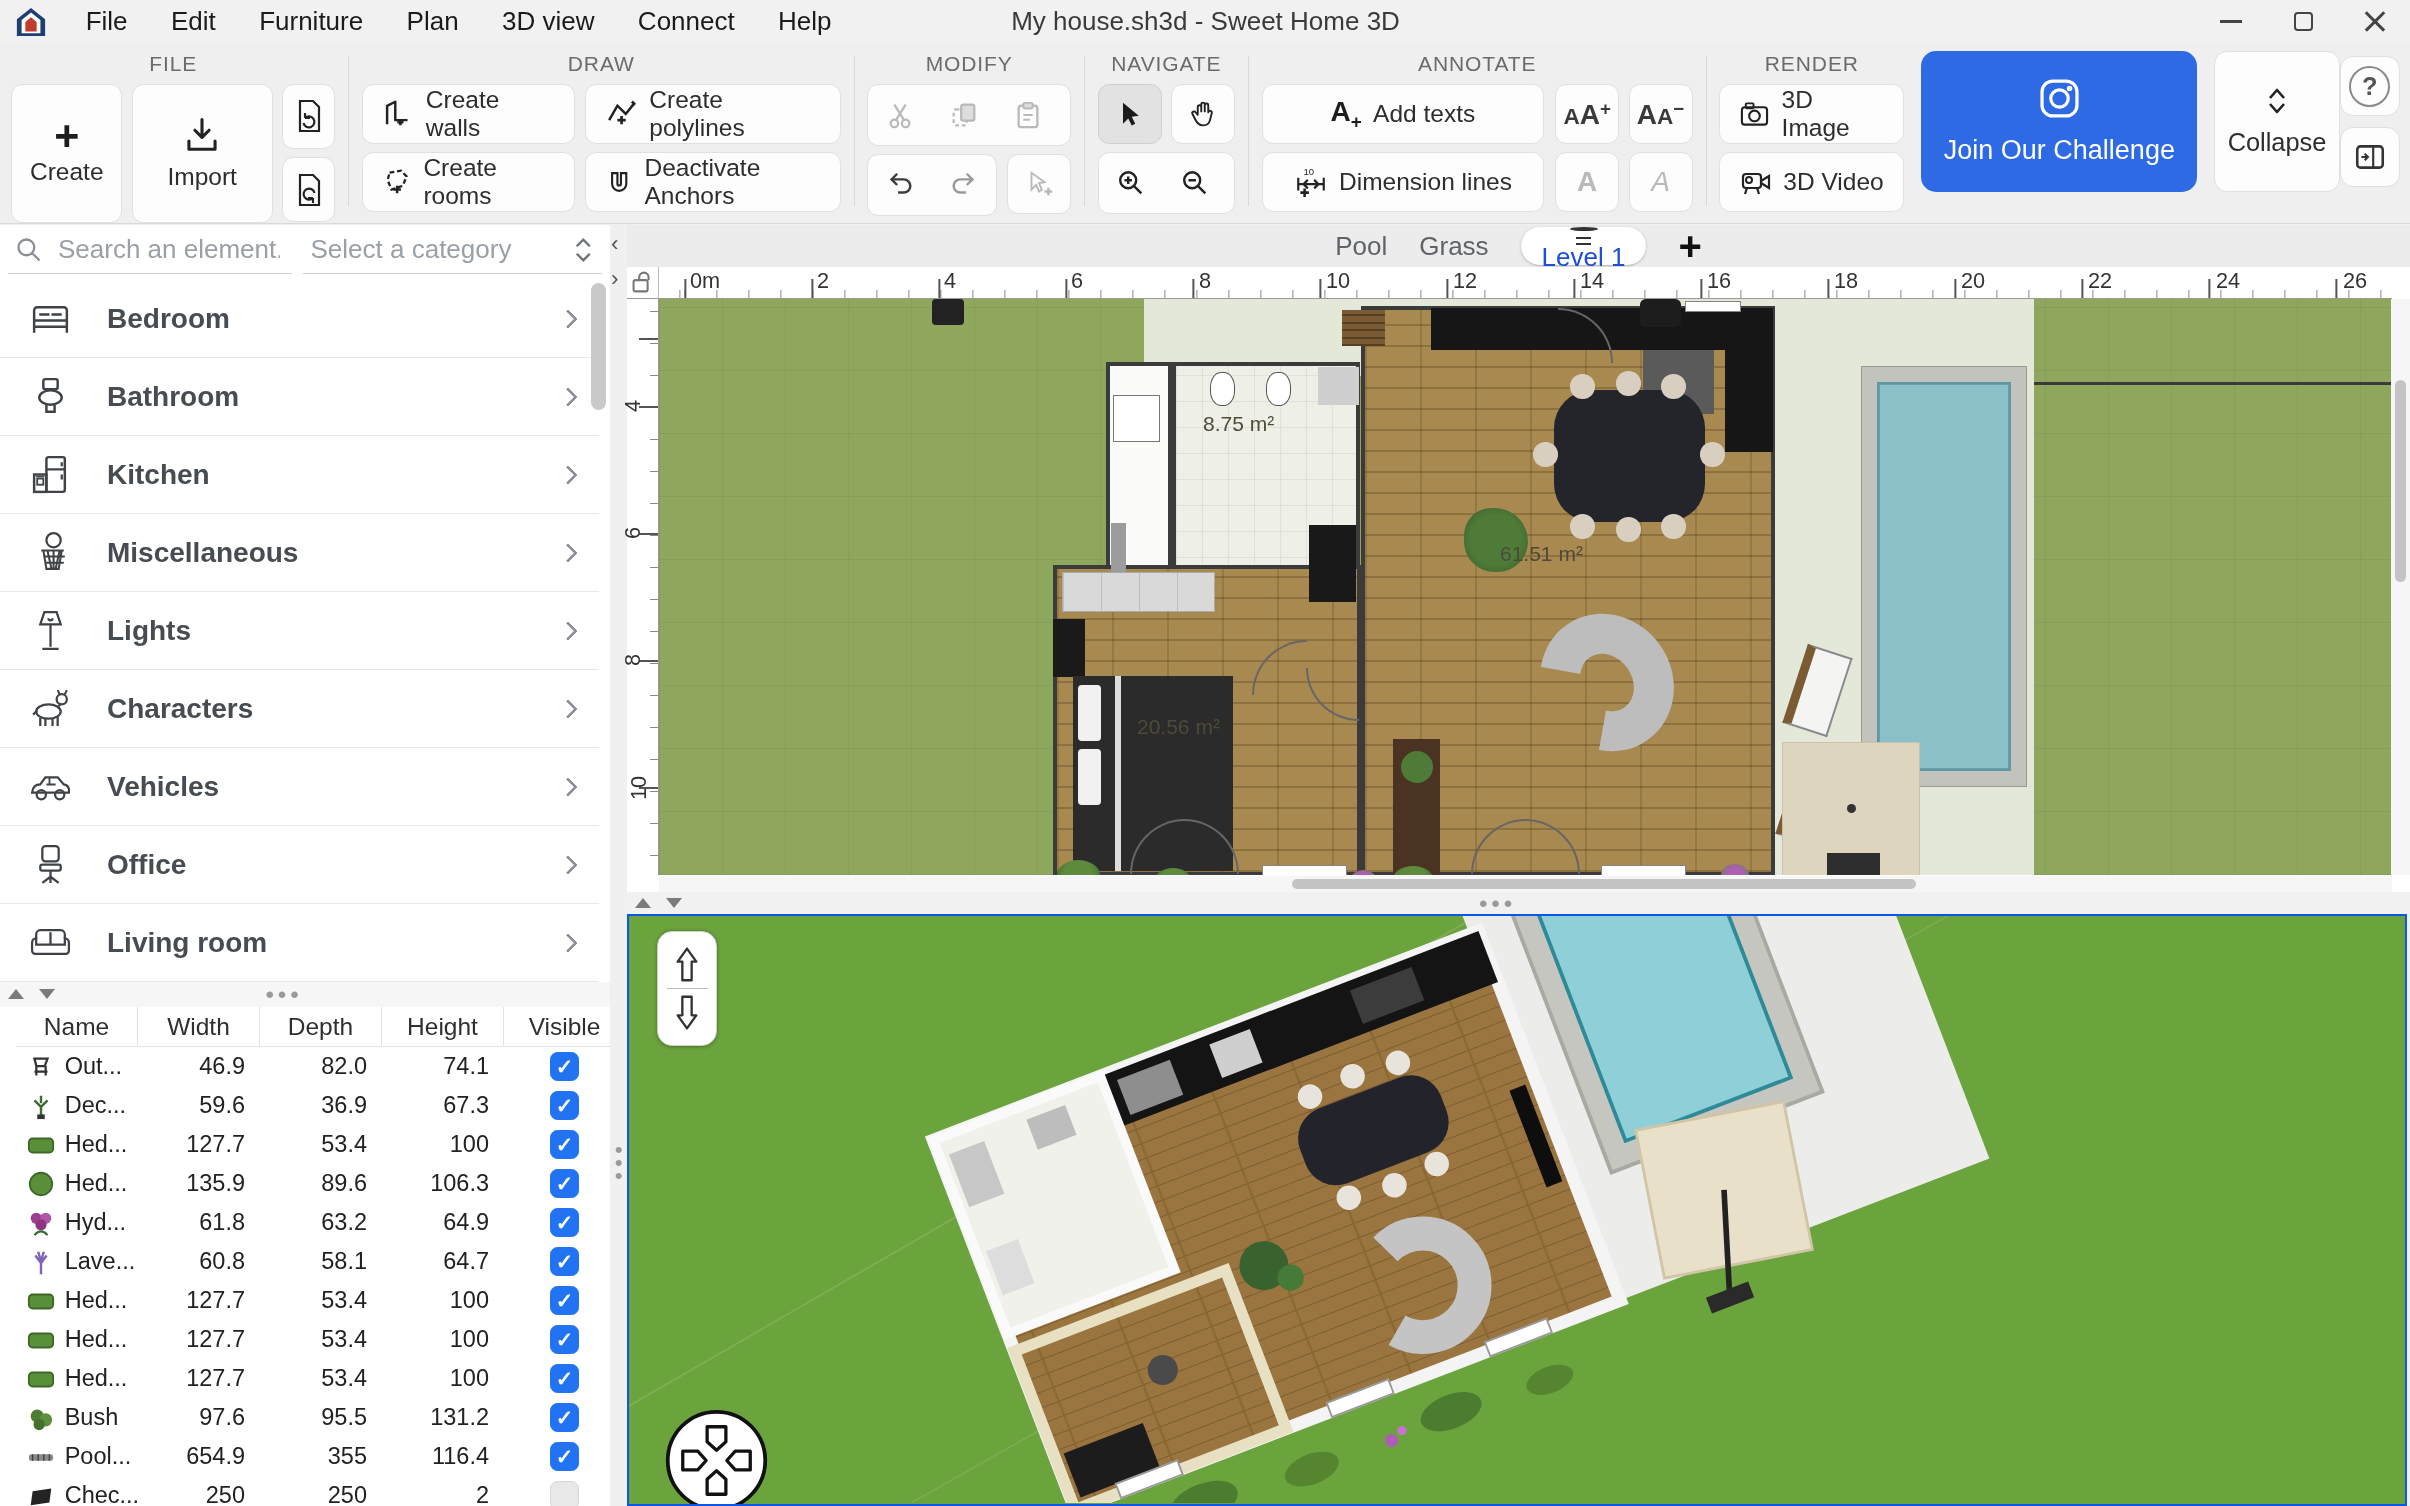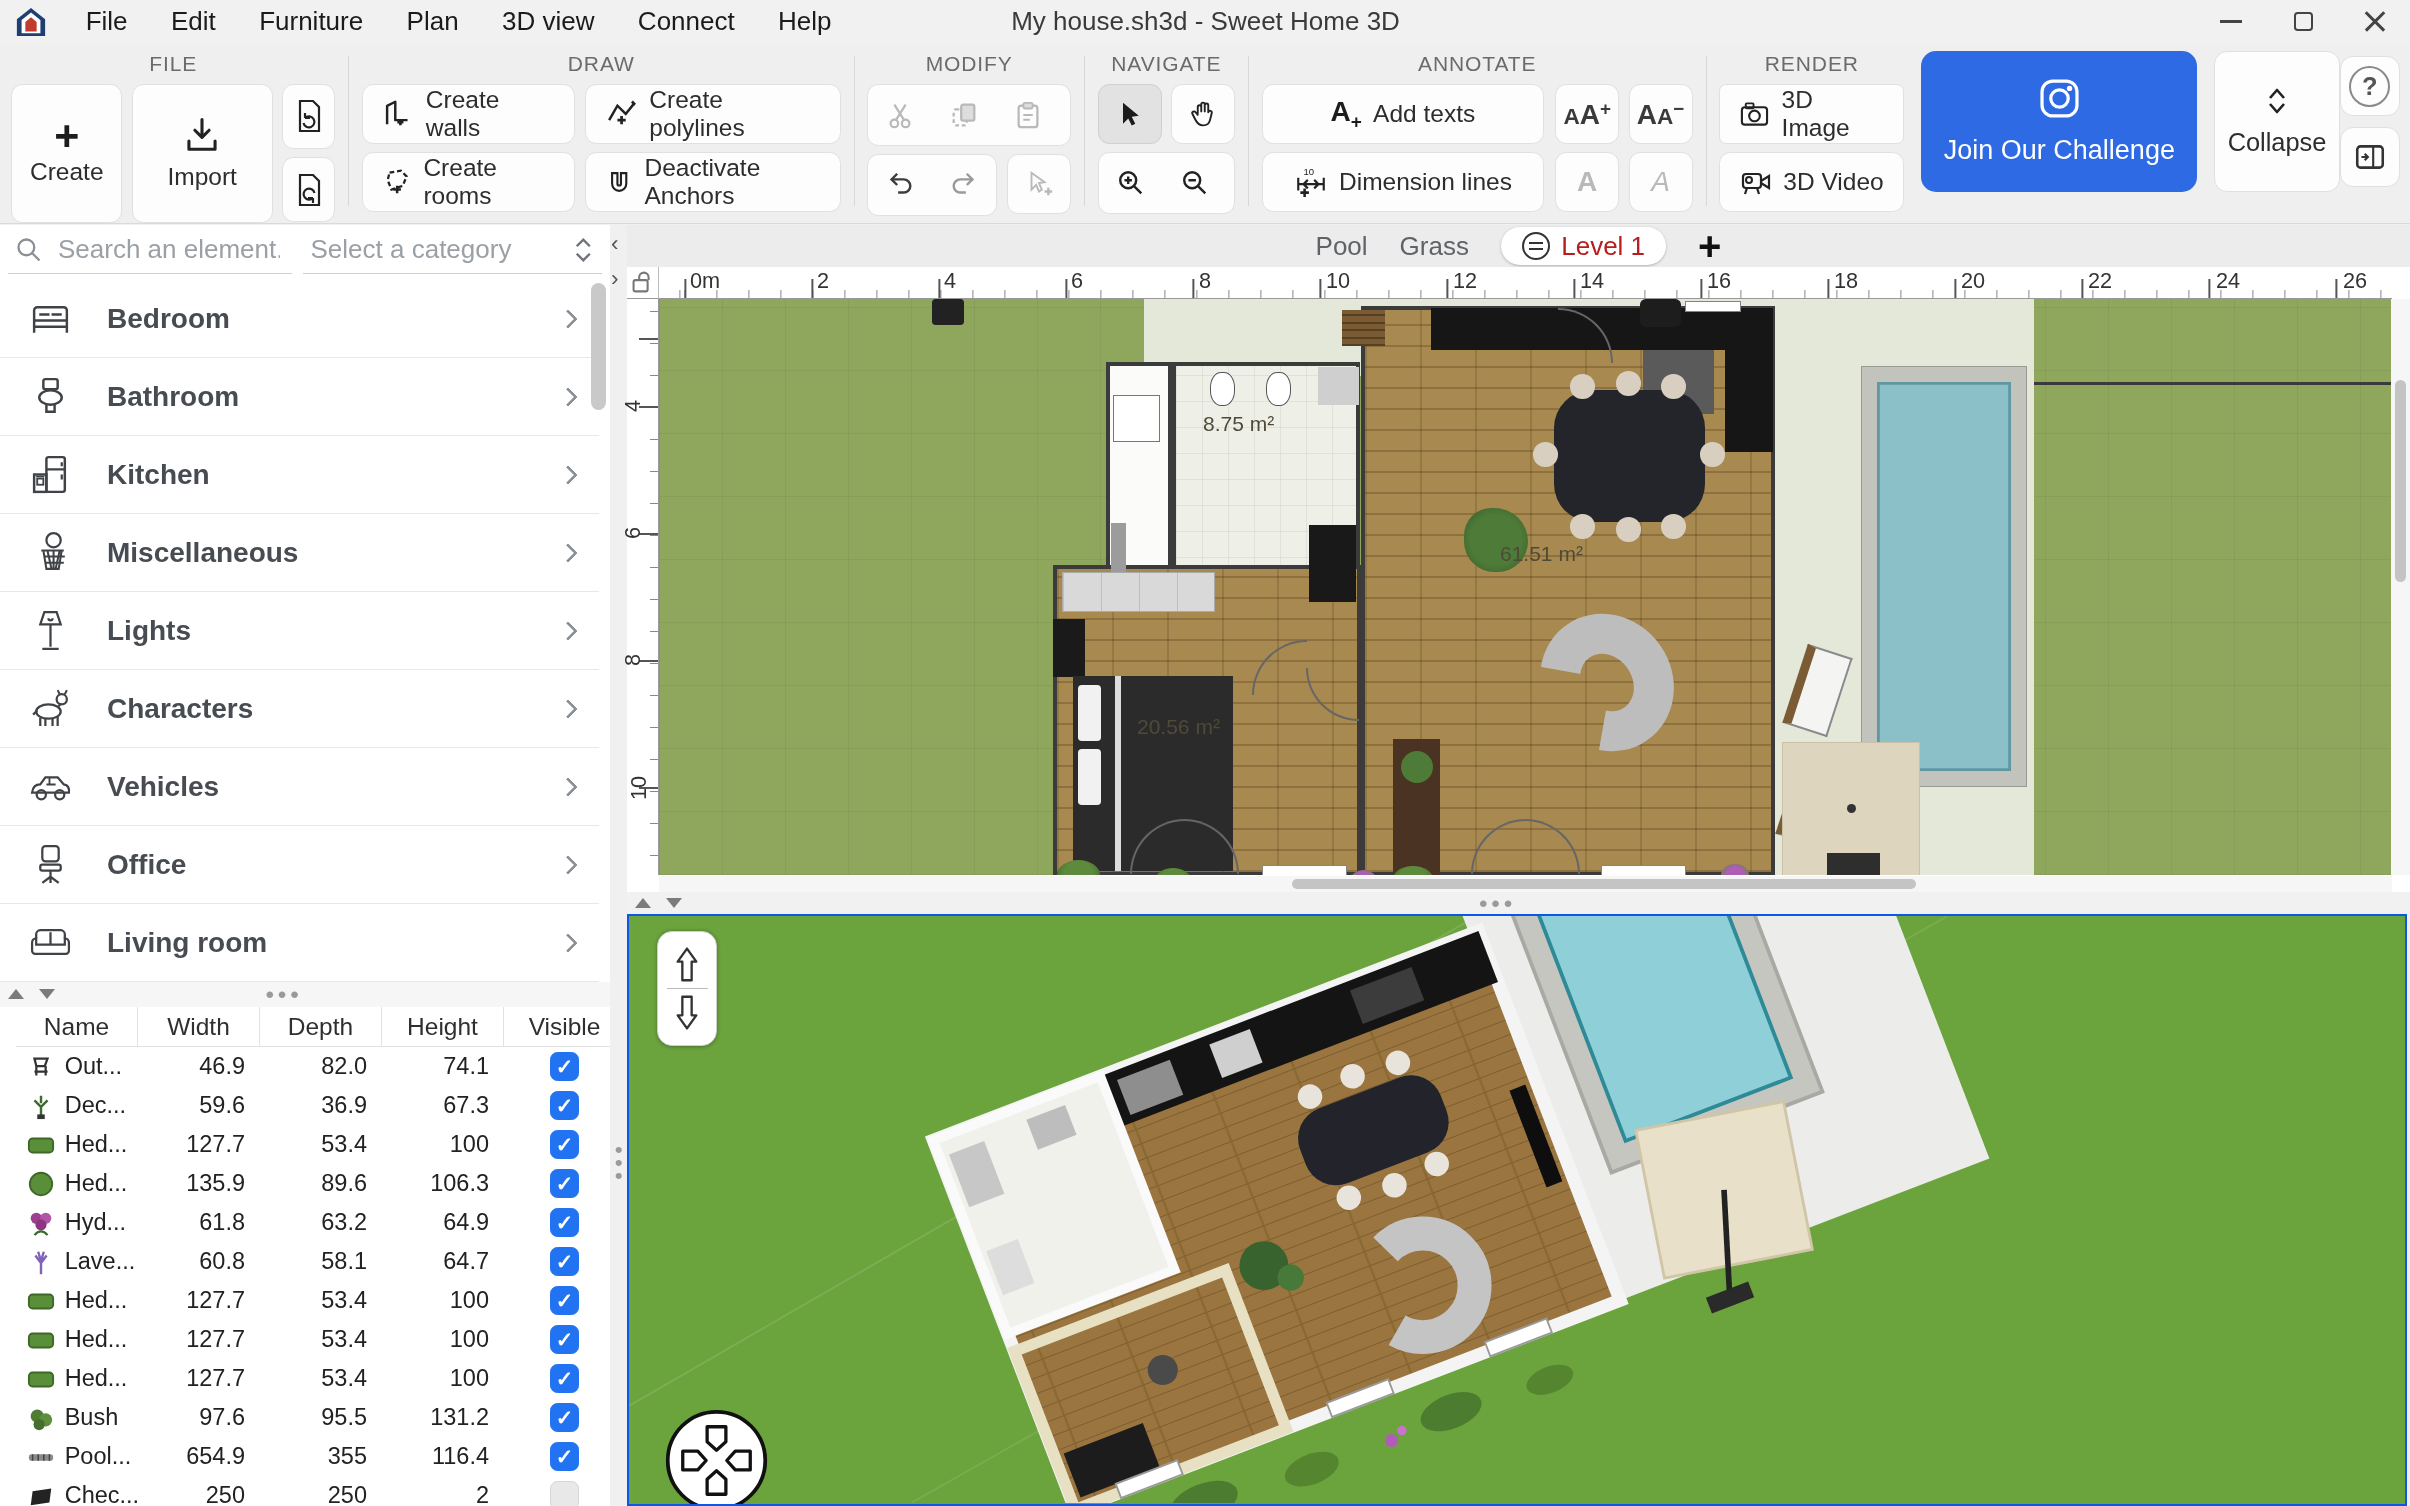--- a/index.html
+++ b/index.html
@@ -96,21 +96,21 @@
   .vsplit{position:absolute;left:610px;top:225px;width:17px;height:1282px;background:#f0f0f0;}
   .vsplit .arrow{font-size:22.6px;color:#555;position:absolute;left:0.9px;}
   .vdots{position:absolute;left:4.7px;top:918px;color:#9a9a9a;font-size:22.6px;line-height:13px;}
 
   
   .planpane{position:absolute;left:627px;top:225px;width:1783px;height:667px;background:#fff;}
   .tabbar{position:absolute;left:0;top:0;width:1783px;height:42px;background:#ececec;
     display:flex;align-items:center;justify-content:center;gap:32px;}
   .tab{font-size:26px;color:#5f6368;}
   .tabpill{background:#fff;border-radius:22.6px;height:38px;display:flex;align-items:center;gap:11.3px;
-    padding:0 21px;box-shadow:0 0.9px 2.8px rgba(0,0,0,.25);color:#b91c1c;font-size:26px;}
+    padding:0 21px;box-shadow:0 0.9px 2.8px rgba(0,0,0,.25);color:#1d4ed8;font-size:26px;flex-direction:column;}
   .lvlicon{width:28px;height:28px;border:2.4px solid #333;border-radius:50%;position:relative;}
   .lvlicon:before,.lvlicon:after{content:"";position:absolute;left:4.7px;right:4.7px;height:2.4px;background:#333;}
   .lvlicon:before{top:7.5px;} .lvlicon:after{top:14px;}
   .addlvl{font-size:40px;font-weight:bold;color:#111;line-height:28px;}
   .corner{position:absolute;left:0;top:42px;width:32px;height:32px;background:#fff;border-right:0.9px solid #bbb;border-bottom:0.9px solid #999;}
   .hruler{position:absolute;left:32px;top:42px;width:1733px;height:32px;background:#fff;border-bottom:0.9px solid #999;
     background-image:
       repeating-linear-gradient(90deg,#555 0 1.9px,transparent 1.9px 127px),
       repeating-linear-gradient(90deg,#888 0 0.9px,transparent 0.9px 32px);
     background-size:100% 19px,100% 8.5px;background-position:25.4px bottom,25.4px bottom;background-repeat:repeat-x;}
@@ -375,21 +375,21 @@
           </div>
         </div>
       </div>
     </div>
 
     <div class="vdiv"></div>
 
     <div class="tgroup">
       <div class="tgroup-label">RENDER</div>
       <div class="stack">
-        <div class="btn row" style="width:185px;border-radius:7px;">
+        <div class="btn row" style="width:185px;">
           <svg width="32" height="32" viewBox="0 0 32 32">
             <rect x="3" y="9" width="26" height="18" rx="3" fill="none" stroke="#222" stroke-width="2.2"></rect>
             <circle cx="16" cy="18" r="5.5" fill="none" stroke="#222" stroke-width="2.2"></circle>
             <rect x="7" y="5" width="8" height="5" rx="1" fill="none" stroke="#222" stroke-width="2"></rect>
           </svg>
           <span>3D Image</span>
         </div>
         <div class="btn row" style="width:185px;">
           <svg width="32" height="32" viewBox="0 0 32 32">
             <rect x="3" y="8" width="18" height="14" rx="3" fill="none" stroke="#222" stroke-width="2.2"></rect>

